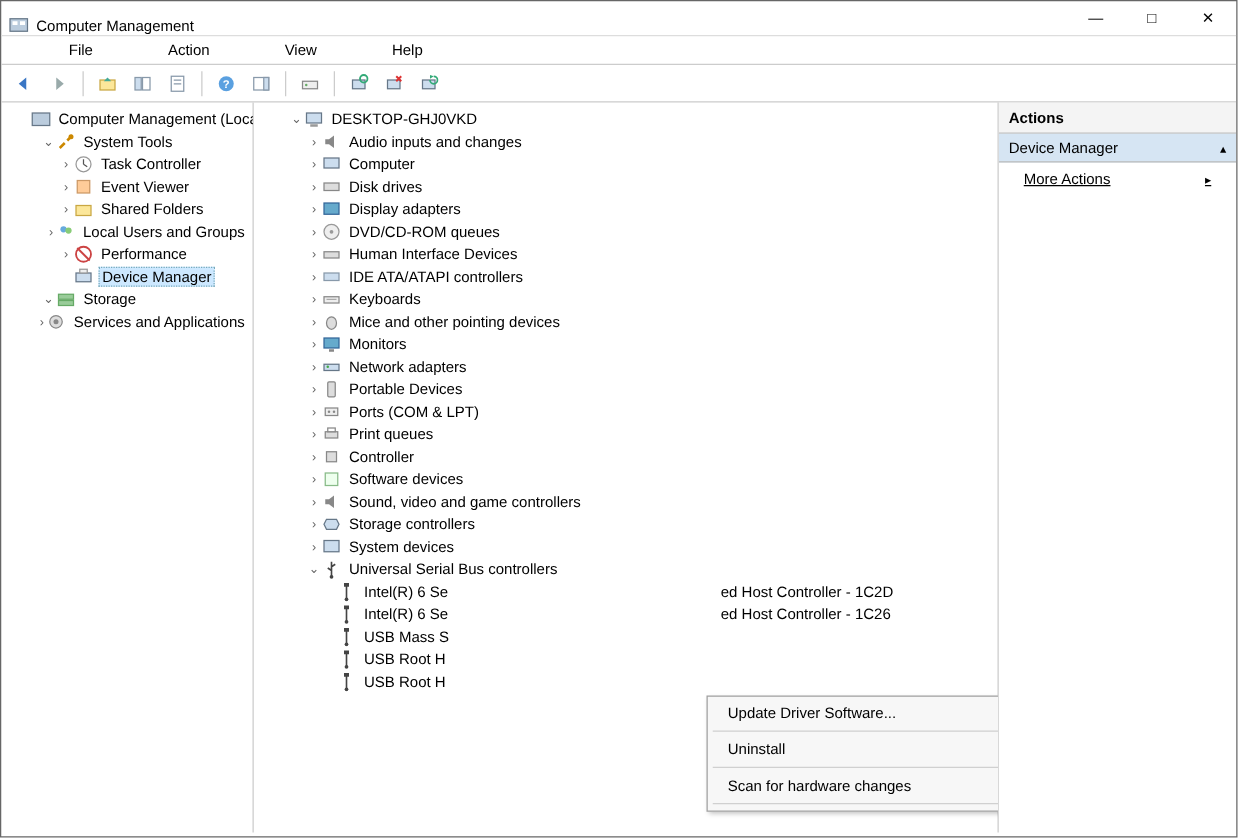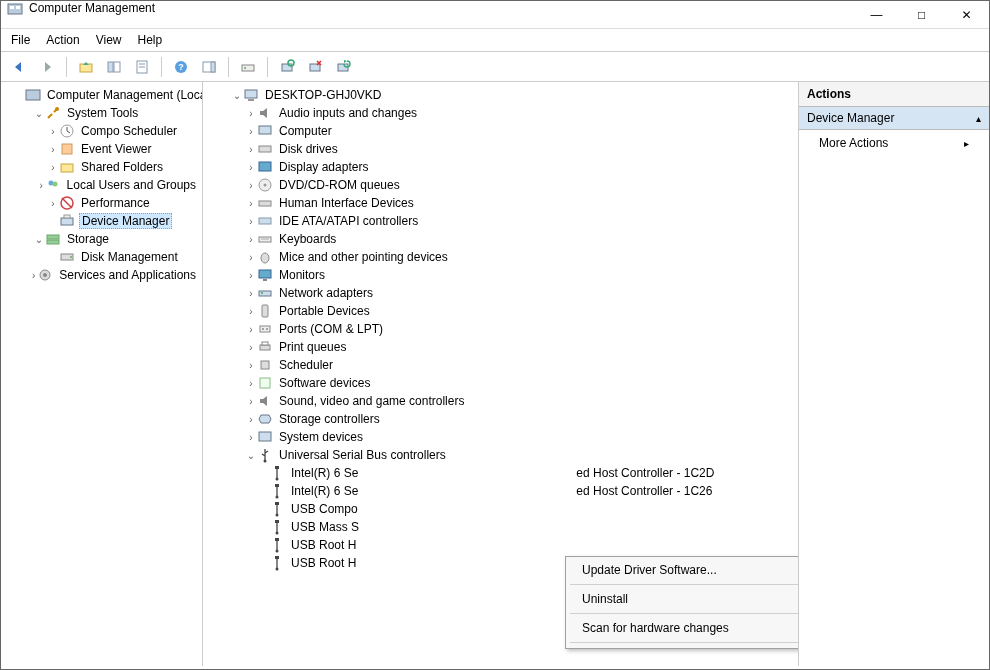--- a/index.html
+++ b/index.html
@@ -11,42 +11,42 @@
     color: #000;
     width: 990px;
     height: 670px;
     overflow: hidden;
     border: 1px solid #666;
     position: relative;
   }
   
   .titlebar {
     display: flex;
-    align-items: flex-start;
+    align-items: flex-end;
     height: 28px;
     padding: 0 0 0 6px;
     border-bottom: 1px solid #ddd;
   }
   .titlebar .appicon { width: 16px; height: 16px; margin-right: 6px; }
   .titlebar .title { flex: 1; font-size: 12px; }
   .winbtns { display: flex; }
   .winbtn {
     width: 45px; height: 28px;
     display:flex; align-items:center; justify-content:center;
     font-family: "Segoe UI Symbol", sans-serif;
     font-size: 12px;
   }
   
   .menubar {
     display: flex;
     gap: 16px;
     padding: 4px 10px;
     border-bottom: 1px solid #ccc;
   }
-  .menubar span { cursor: default; }
+  .menubar span { cursor: default; margin-left: 44px; }
   
   .toolbar {
     display: flex;
     align-items: center;
     gap: 4px;
     padding: 3px 6px;
     border-bottom: 1px solid #ccc;
     height: 30px;
   }
   .tbtn {
@@ -99,21 +99,21 @@
     padding: 5px 8px;
     border-bottom: 1px solid #bbb;
     background:#f4f4f4;
   }
   .actions-section {
     background:#d6e5f3;
     padding: 4px 8px;
     display:flex; justify-content:space-between; align-items:center;
     border-bottom: 1px solid #bbb;
   }
-  .actions-item { padding:6px 20px; display:flex; justify-content:space-between; align-items:center;}
+  .actions-item { padding:6px 20px; display:flex; justify-content:space-between; align-items:center;text-decoration:underline;}
   .caret-up::after { content:"▴"; font-size:10px; }
   .caret-right::after { content:"▸"; font-size:10px; }
   
   .ctxmenu {
     position:absolute;
     left: 362px; top: 474px;
     width: 250px;
     background:#f7f7f7;
     border:1px solid #a0a0a0;
     box-shadow: 2px 2px 4px rgba(0,0,0,.25);
@@ -257,21 +257,21 @@
               <li>
                   <div class="row">
                     <span class="pad" style="width:22px"></span>
                     <span class="twist">›</span>
                     <span class="icon16">
                       <svg viewBox="0 0 16 16">
                         <circle cx="8" cy="8" r="6" fill="#fff" stroke="#999"></circle>
                         <path d="M8 8 L8 4 M8 8 L11 10" stroke="#555"></path>
                       </svg>
                     </span>
-                    <span class="label">Compo Scheduler</span>
+                    <span class="label">Task Controller</span>
                   </div>
                 </li>
               <li>
                   <div class="row">
                     <span class="pad" style="width:22px"></span>
                     <span class="twist">›</span>
                     <span class="icon16">
                       <svg viewBox="0 0 16 16">
                         <rect x="3" y="3" width="10" height="10" fill="#fc9" stroke="#c96"></rect>
                       </svg>
@@ -337,35 +337,20 @@
                 <span class="pad" style="width:8px"></span>
                 <span class="twist">⌄</span>
                 <span class="icon16">
                   <svg viewBox="0 0 16 16">
                     <rect x="2" y="4" width="12" height="4" fill="#9c9" stroke="#6a6"></rect>
                     <rect x="2" y="9" width="12" height="4" fill="#9c9" stroke="#6a6"></rect>
                   </svg>
                 </span>
                 <span class="label">Storage</span>
               </div>
-            <ul class="tree">
-              <li>
-                  <div class="row">
-                    <span class="pad" style="width:22px"></span>
-                    <span class="twist"></span>
-                    <span class="icon16">
-                      <svg viewBox="0 0 16 16">
-                        <rect x="2" y="5" width="12" height="6" fill="#ddd" stroke="#888"></rect>
-                        <circle cx="12" cy="8" r="1" fill="#6a6"></circle>
-                      </svg>
-                    </span>
-                    <span class="label">Disk Management</span>
-                  </div>
-                </li>
-            </ul>
           </li>
           <li>
               <div class="row">
                 <span class="pad" style="width:8px"></span>
                 <span class="twist">›</span>
                 <span class="icon16">
                   <svg viewBox="0 0 16 16">
                     <circle cx="8" cy="8" r="5" fill="#ddd" stroke="#888"></circle>
                     <circle cx="8" cy="8" r="2" fill="#888"></circle>
                   </svg>
@@ -570,21 +555,21 @@
             </li>
           <li>
               <div class="row">
                 <span class="pad" style="width:18px"></span>
                 <span class="twist">›</span>
                 <span class="icon16">
                   <svg viewBox="0 0 16 16">
                     <rect x="4" y="4" width="8" height="8" fill="#ddd" stroke="#888"></rect>
                   </svg>
                 </span>
-                <span class="label">Scheduler</span>
+                <span class="label">Controller</span>
               </div>
             </li>
           <li>
               <div class="row">
                 <span class="pad" style="width:18px"></span>
                 <span class="twist">›</span>
                 <span class="icon16">
                   <svg viewBox="0 0 16 16">
                     <rect x="3" y="3" width="10" height="10" fill="#efe" stroke="#8b8"></rect>
                   </svg>
@@ -662,33 +647,20 @@
                     <span class="icon16">
                       <svg viewBox="0 0 16 16">
                         <path d="M8 2 v12" stroke="#444" stroke-width="1.3"></path>
                         <circle cx="8" cy="14" r="1.5" fill="#444"></circle>
                         <rect x="6" y="1" width="4" height="3" fill="#444"></rect>
                       </svg>
                     </span>
                     <span class="label">Intel(R) 6 Se</span>
                     <span style="width:214px;display:inline-block"></span>
                     <span class="label">ed Host Controller - 1C26</span>
-                  </div>
-                </li>
-              <li>
-                  <div class="row">
-                    <span class="pad" style="width:42px"></span>
-                    <span class="icon16">
-                      <svg viewBox="0 0 16 16">
-                        <path d="M8 2 v12" stroke="#444" stroke-width="1.3"></path>
-                        <circle cx="8" cy="14" r="1.5" fill="#444"></circle>
-                        <rect x="6" y="1" width="4" height="3" fill="#444"></rect>
-                      </svg>
-                    </span>
-                    <span class="label">USB Compo</span>
                   </div>
                 </li>
               <li>
                   <div class="row">
                     <span class="pad" style="width:42px"></span>
                     <span class="icon16">
                       <svg viewBox="0 0 16 16">
                         <path d="M8 2 v12" stroke="#444" stroke-width="1.3"></path>
                         <circle cx="8" cy="14" r="1.5" fill="#444"></circle>
                         <rect x="6" y="1" width="4" height="3" fill="#444"></rect>

